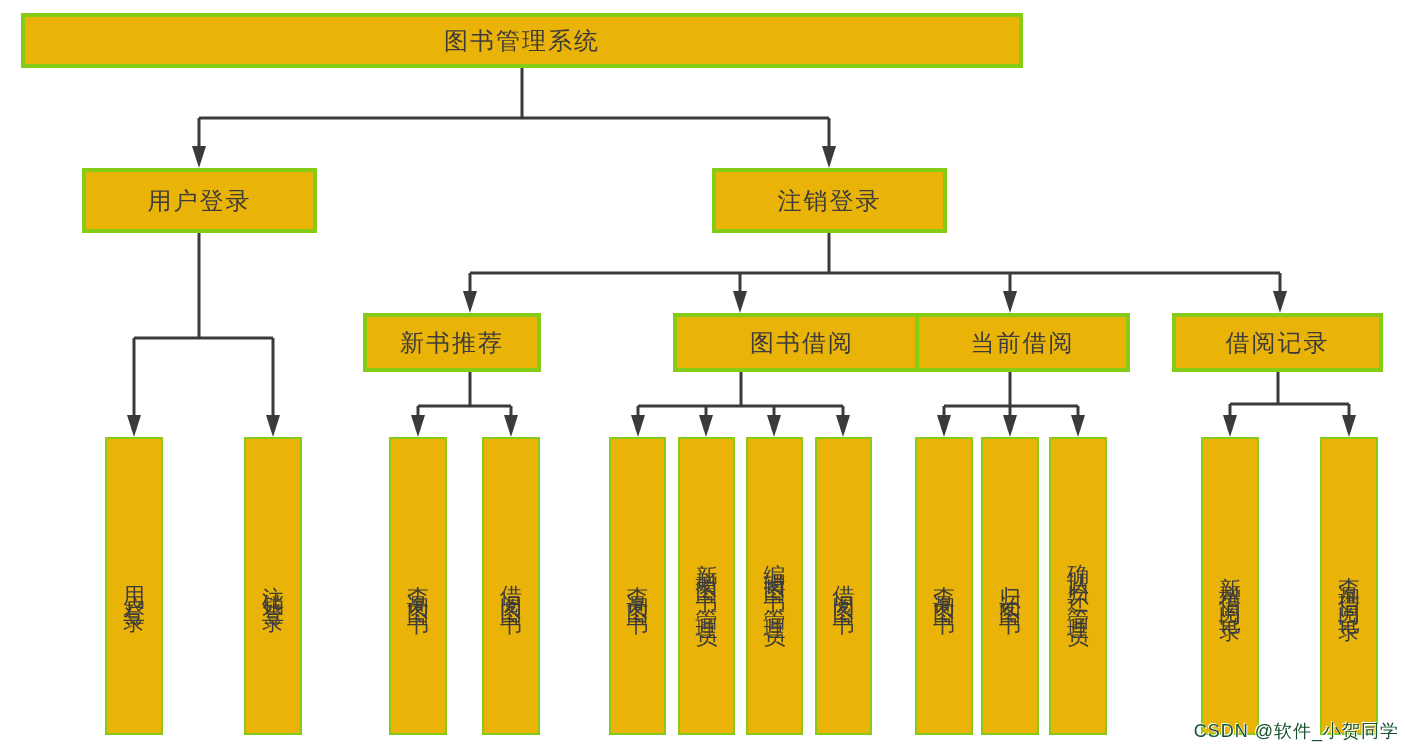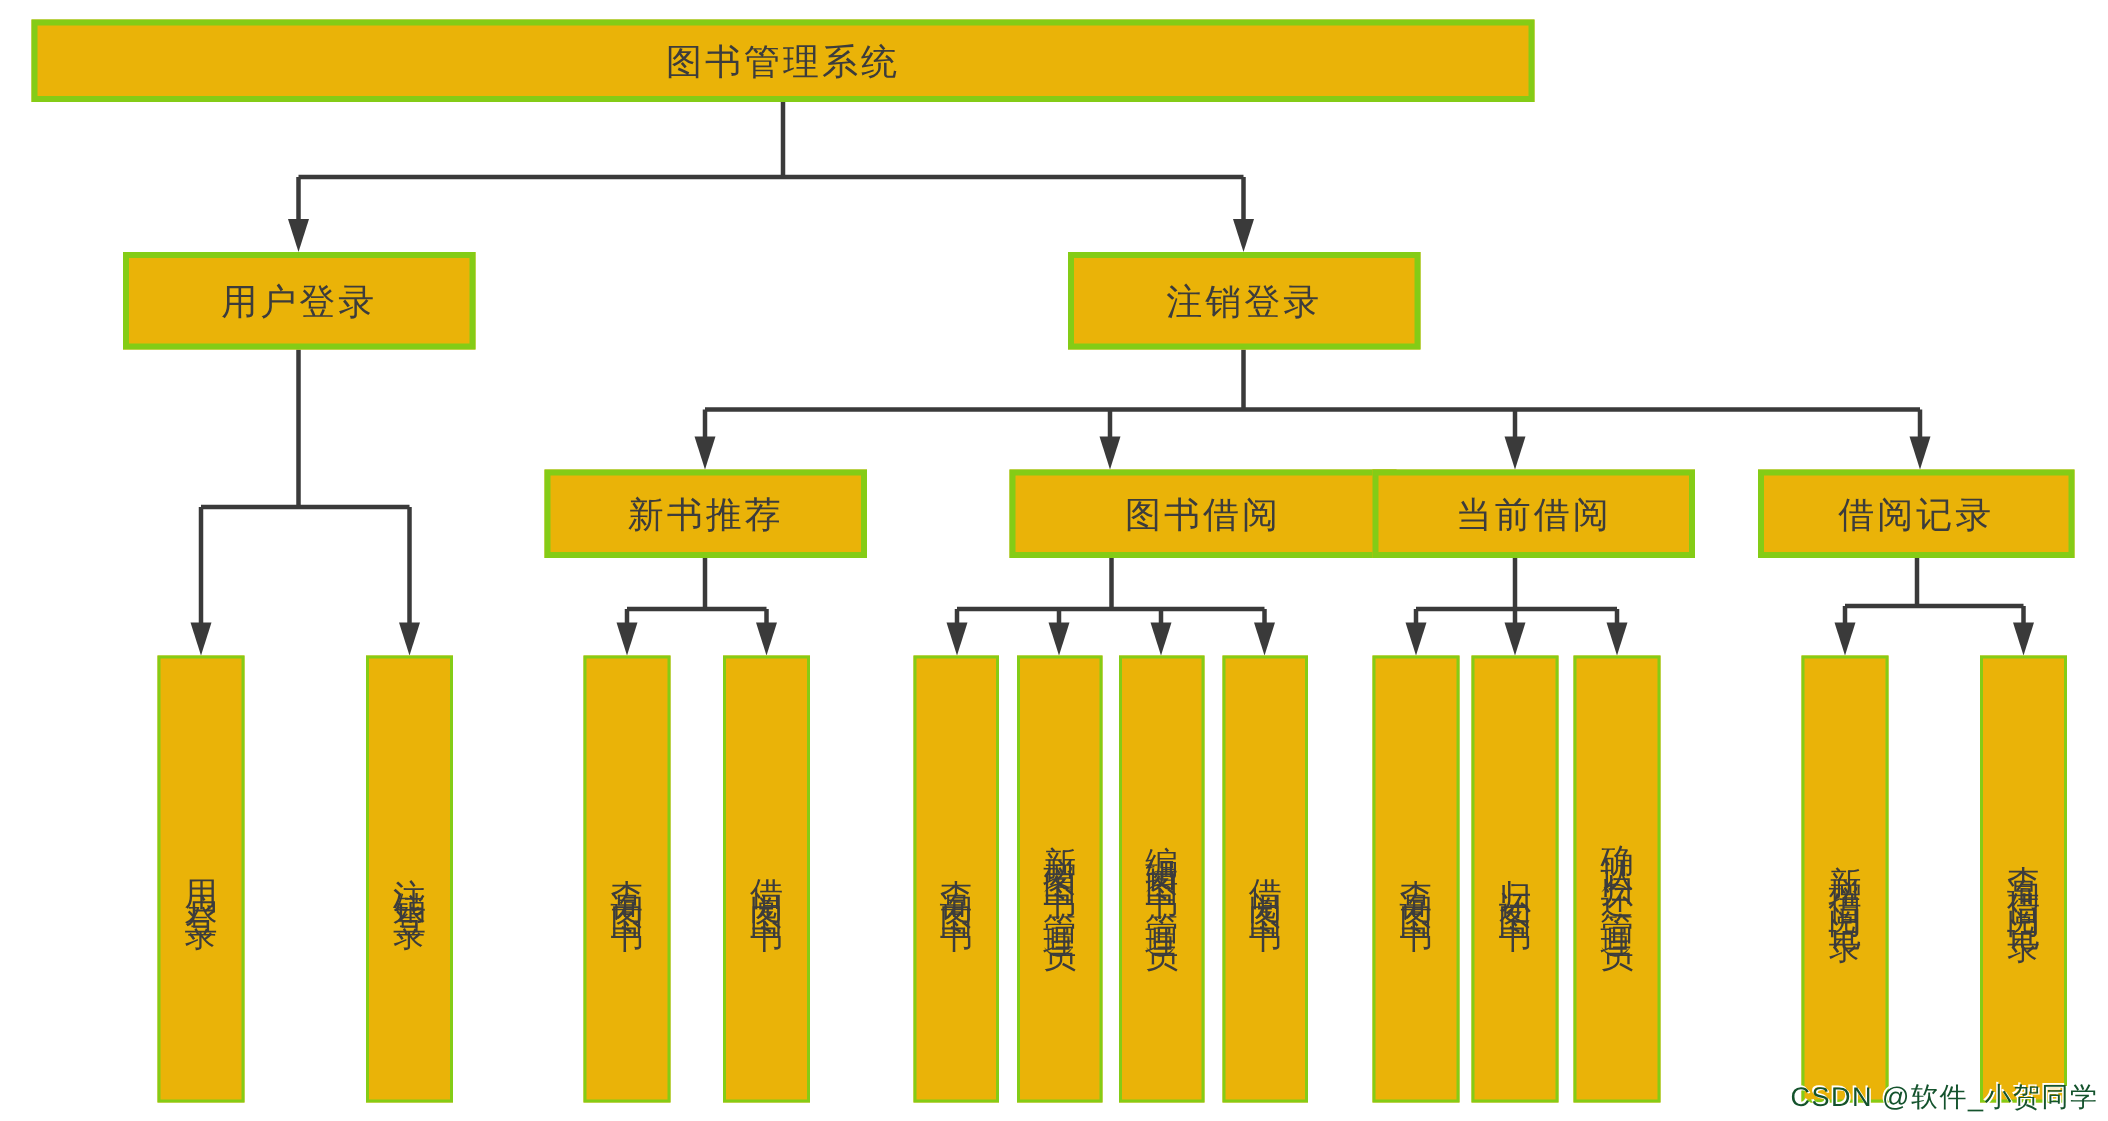--- a/index.html
+++ b/index.html
@@ -132,21 +132,21 @@
     <span class="h-label">图书管理系统</span>
   </div>
 
   <div class="node" style="left:82px; top:168px; width:235px; height:65px;">
     <span class="h-label">用户登录</span>
   </div>
   <div class="node" style="left:712px; top:168px; width:235px; height:65px;">
     <span class="h-label">注销登录</span>
   </div>
 
-  <div class="node" style="left:363px; top:313px; width:215px; height:59px;">
+  <div class="node" style="left:363px; top:313px; width:178px; height:59px;">
     <span class="h-label">新书推荐</span>
   </div>
   <div class="node" style="left:633px; top:313px; width:258px; height:59px;margin-left:40px;">
     <span class="h-label">图书借阅</span>
   </div>
   <div class="node" style="left:903px; top:313px; width:215px; height:59px;margin-left:12px;">
     <span class="h-label">当前借阅</span>
   </div>
   <div class="node" style="left:1172px; top:313px; width:211px; height:59px;">
     <span class="h-label">借阅记录</span>

